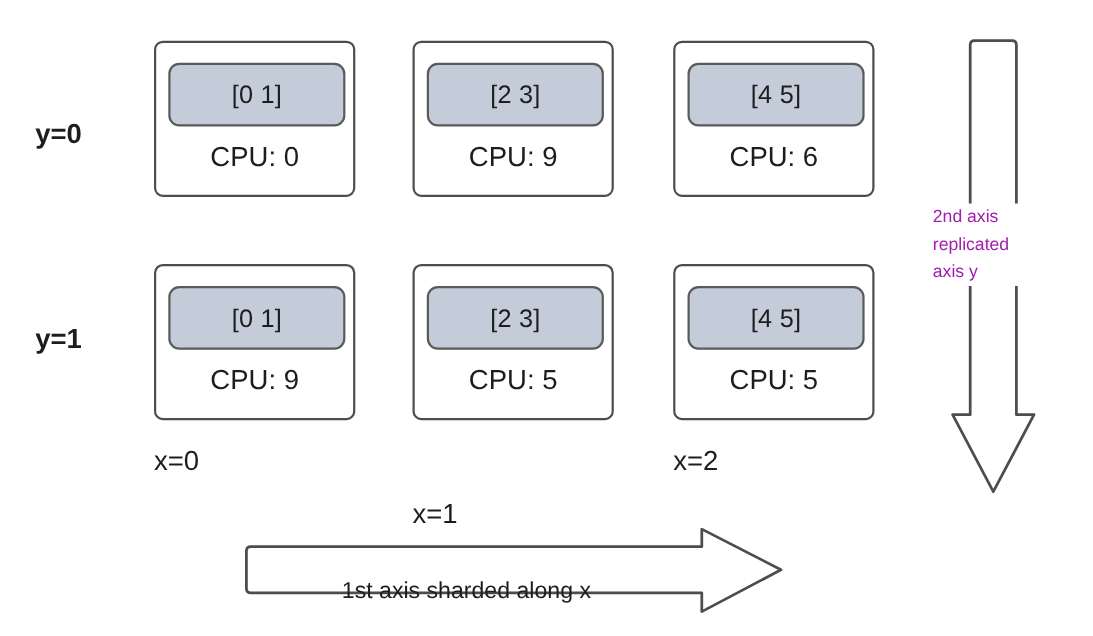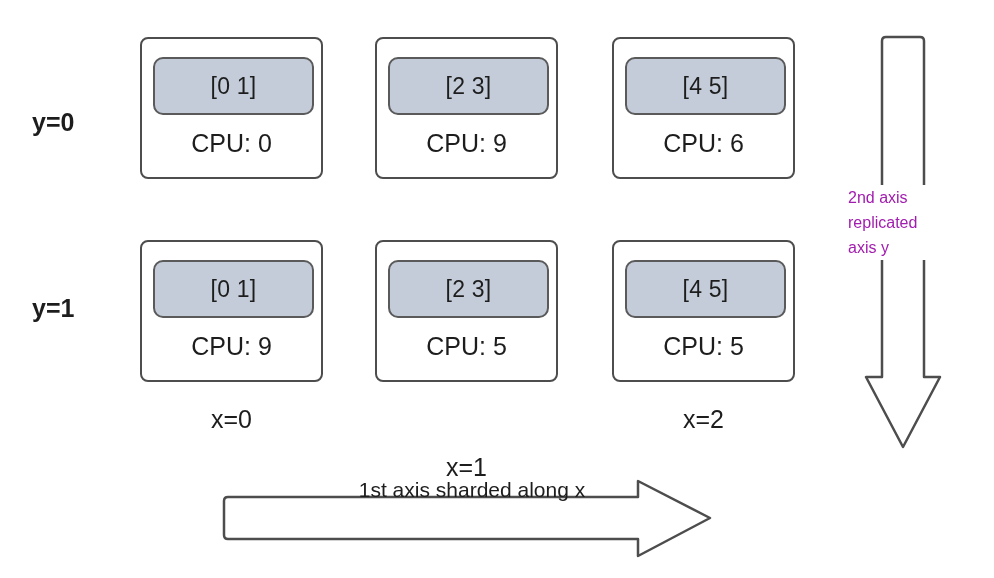--- a/index.html
+++ b/index.html
@@ -66,21 +66,21 @@
     position: absolute;
     font-size: 25px;
     color: #1d1d1d;
     line-height: 1;
     white-space: nowrap;
     font-weight: bold;
   }
   .col-label {
     position: absolute;
     width: 183px;
-    text-align: center;
+    text-align: left;
     font-size: 25px;
     color: #1d1d1d;
     line-height: 1;
   }
 
   
   .arrow-svg {
     position: absolute;
     overflow: visible;
   }
@@ -188,15 +188,15 @@
              Q 6 19 6 23
              L 6 57
              Q 6 61 10 61
              L 420 61
              L 420 78
              L 492 40
              L 420 3
              L 420 19 Z"></path>
   </svg>
 
-  <div class="arrow-text-h" style="left:224px; top:475px; width:400px; height:28px;margin-left:48px;">1st axis sharded along x</div>
+  <div class="arrow-text-h" style="left:224px; top:523px; width:400px; height:28px;">1st axis sharded along x</div>
 
 </div>
 
 </body></html>

